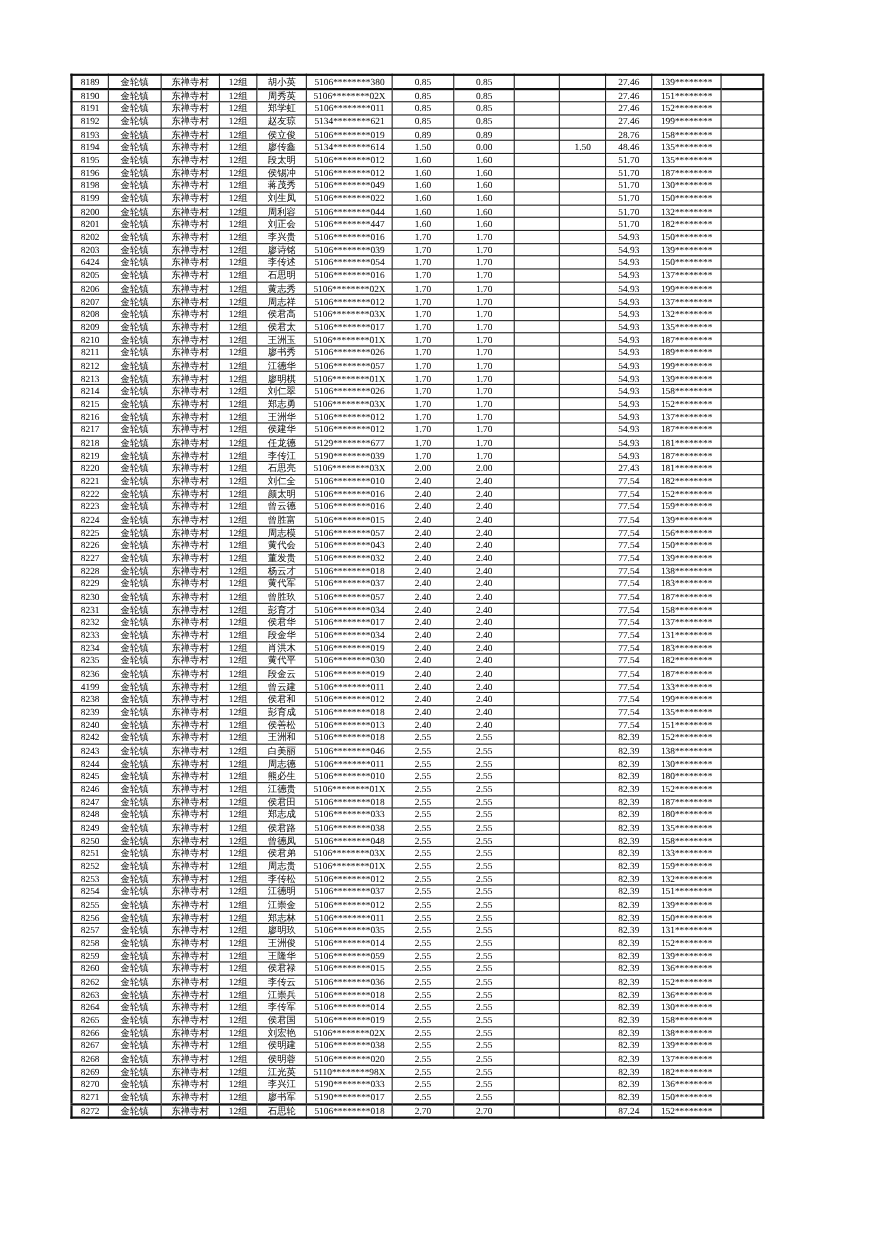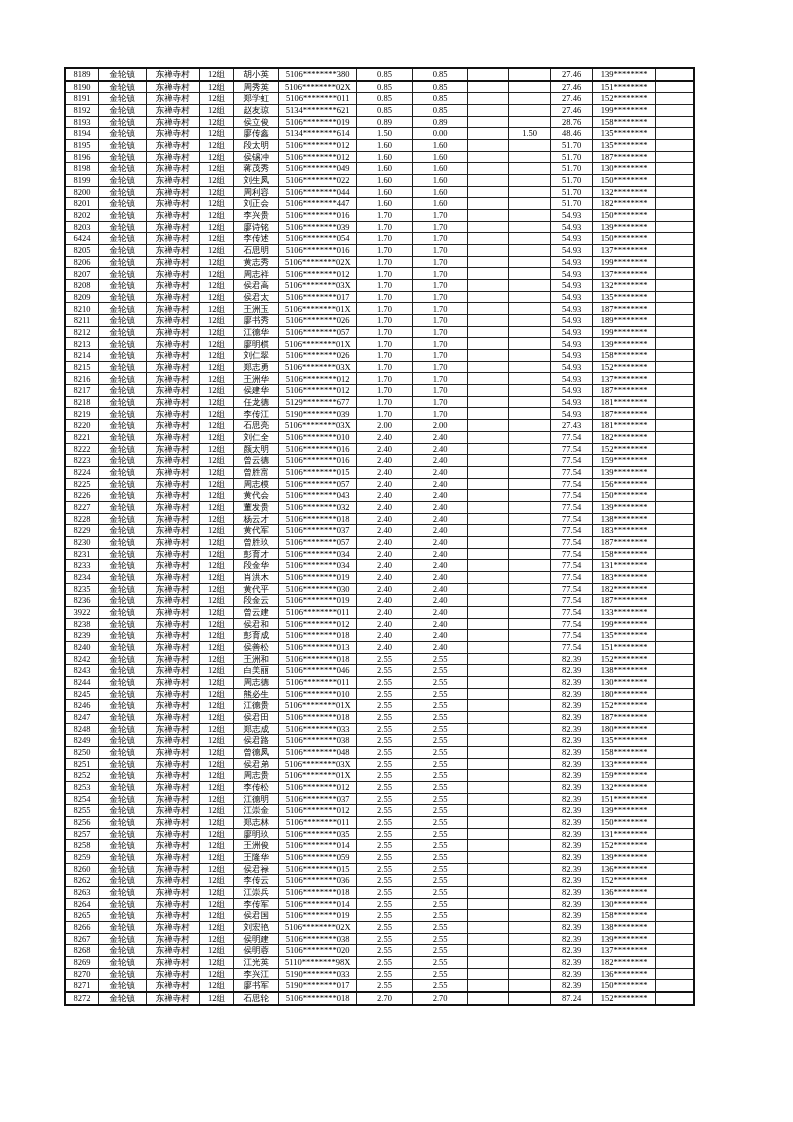--- a/index.html
+++ b/index.html
@@ -679,20 +679,35 @@
           <td>5106********034</td>
           <td>2.40</td>
           <td>2.40</td>
           <td></td>
           <td></td>
           <td>77.54</td>
           <td>158********</td>
           <td></td>
         </tr>
         <tr>
+          <td>8232</td>
+          <td>金轮镇</td>
+          <td>东禅寺村</td>
+          <td>12组</td>
+          <td>侯君华</td>
+          <td>5106********017</td>
+          <td>2.40</td>
+          <td>2.40</td>
+          <td></td>
+          <td></td>
+          <td>77.54</td>
+          <td>137********</td>
+          <td></td>
+        </tr>
+        <tr>
           <td>8233</td>
           <td>金轮镇</td>
           <td>东禅寺村</td>
           <td>12组</td>
           <td>段金华</td>
           <td>5106********034</td>
           <td>2.40</td>
           <td>2.40</td>
           <td></td>
           <td></td>
@@ -739,21 +754,21 @@
           <td>5106********019</td>
           <td>2.40</td>
           <td>2.40</td>
           <td></td>
           <td></td>
           <td>77.54</td>
           <td>187********</td>
           <td></td>
         </tr>
         <tr>
-          <td>3922</td>
+          <td>4199</td>
           <td>金轮镇</td>
           <td>东禅寺村</td>
           <td>12组</td>
           <td>曾云建</td>
           <td>5106********011</td>
           <td>2.40</td>
           <td>2.40</td>
           <td></td>
           <td></td>
           <td>77.54</td>

